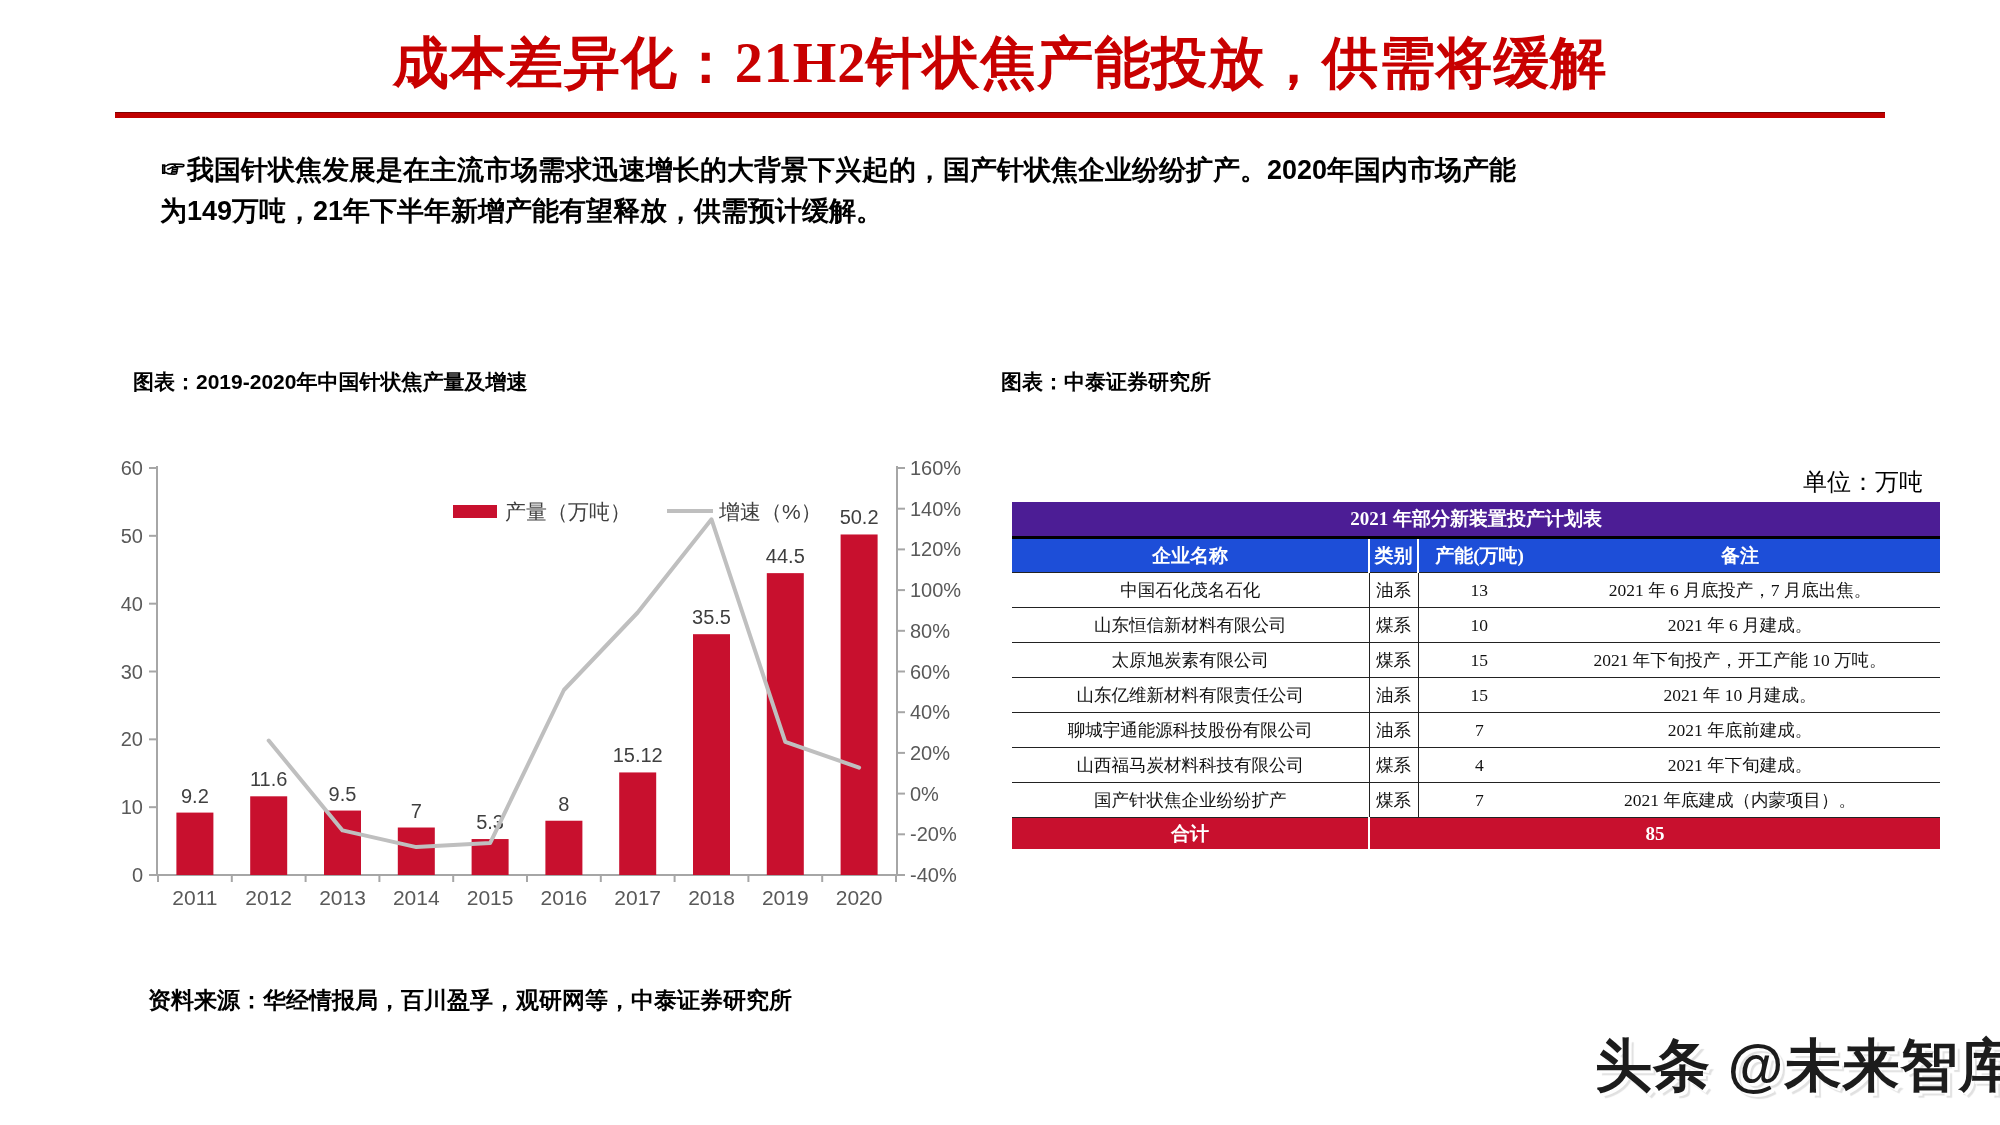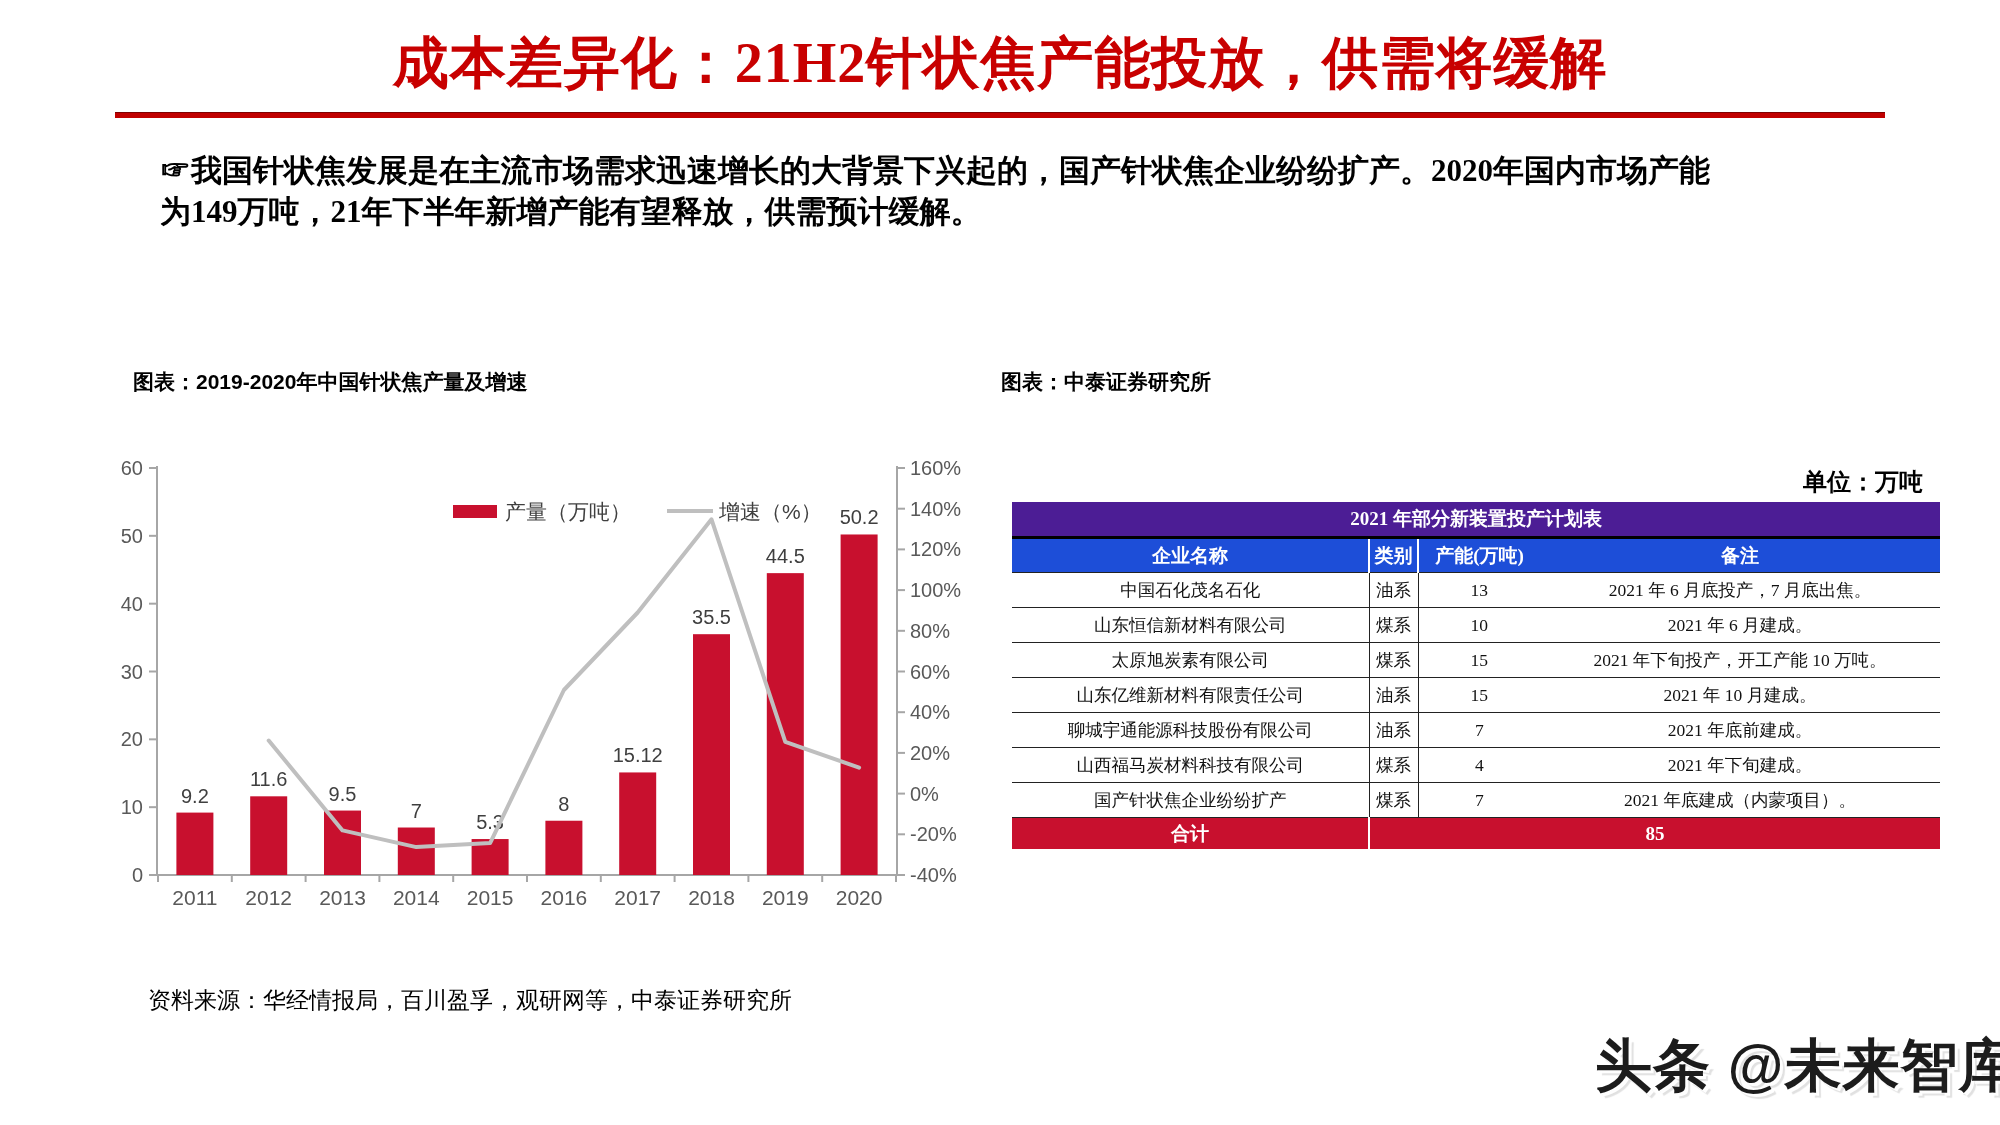--- a/index.html
+++ b/index.html
@@ -11,32 +11,32 @@
     position:absolute;left:0;top:26px;width:2000px;text-align:center;
     font-size:56px;font-weight:bold;color:#c80000;letter-spacing:1px;
     font-family:"Liberation Serif", serif;
   }
   .title-divider{
     position:absolute;left:115px;top:112px;width:1770px;height:5px;
     background:#c00000;border-top:1px solid #7f0000;
   }
   .body-paragraph{
     position:absolute;left:160px;top:150px;width:1760px;
-    font-size:31px;line-height:41px;color:#000;font-weight:600;
-    font-family:Liberation Serif, serif;
+    font-size:27px;line-height:41px;color:#000;font-weight:600;
+    font-family:Liberation Sans, sans-serif;
   }
   .chart-caption{
     position:absolute;font-size:21px;font-weight:bold;color:#000;
     font-family:"Liberation Sans", sans-serif;
   }
   .caption-left{left:133px;top:368px;}
   .caption-right{left:1001px;top:368px;}
   .unit-label{
     position:absolute;top:466px;left:1690px;width:233px;text-align:right;
-    font-size:24px;font-weight:bold;color:#000;
+    font-size:24px;font-weight:normal;color:#000;
     font-family:"Liberation Serif", serif;
   }
   #chart-wrap{position:absolute;left:80px;top:380px;width:900px;height:545px;}
   
   #capacity-table{
     position:absolute;left:1012px;top:502px;width:928px;
     border-collapse:collapse;table-layout:fixed;
     font-family:"Liberation Serif", serif;
   }
   #capacity-table td{padding:0 4px;vertical-align:middle;text-align:center;}
@@ -53,21 +53,21 @@
   }
   #capacity-table .t-body td.cat{
     border-left:1.5px solid #222;border-right:1.5px solid #222;
   }
   #capacity-table .t-foot td{
     background:#c8102e;color:#fff;font-weight:bold;font-size:19px;height:31px;
     border-top:1.5px solid #222;
   }
   #capacity-table .t-foot td.v-l{border-left:2px solid #fff;}
   .source-note{
-    position:absolute;left:148px;top:985px;font-size:23px;font-weight:normal;color:#000;
+    position:absolute;left:148px;top:985px;font-size:23px;font-weight:bold;color:#000;
     font-family:"Liberation Serif", serif;
   }
   .watermark{
     position:absolute;left:1595px;top:1028px;width:380px;
     font-size:57px;font-weight:900;color:#1c1c1c;letter-spacing:1px;white-space:nowrap;
     font-family:"Liberation Sans", sans-serif;
     text-shadow:3px 3px 0 rgba(255,255,255,.95), 5px 5px 1px rgba(0,0,0,.12);
   }
 </style>
 </head>

